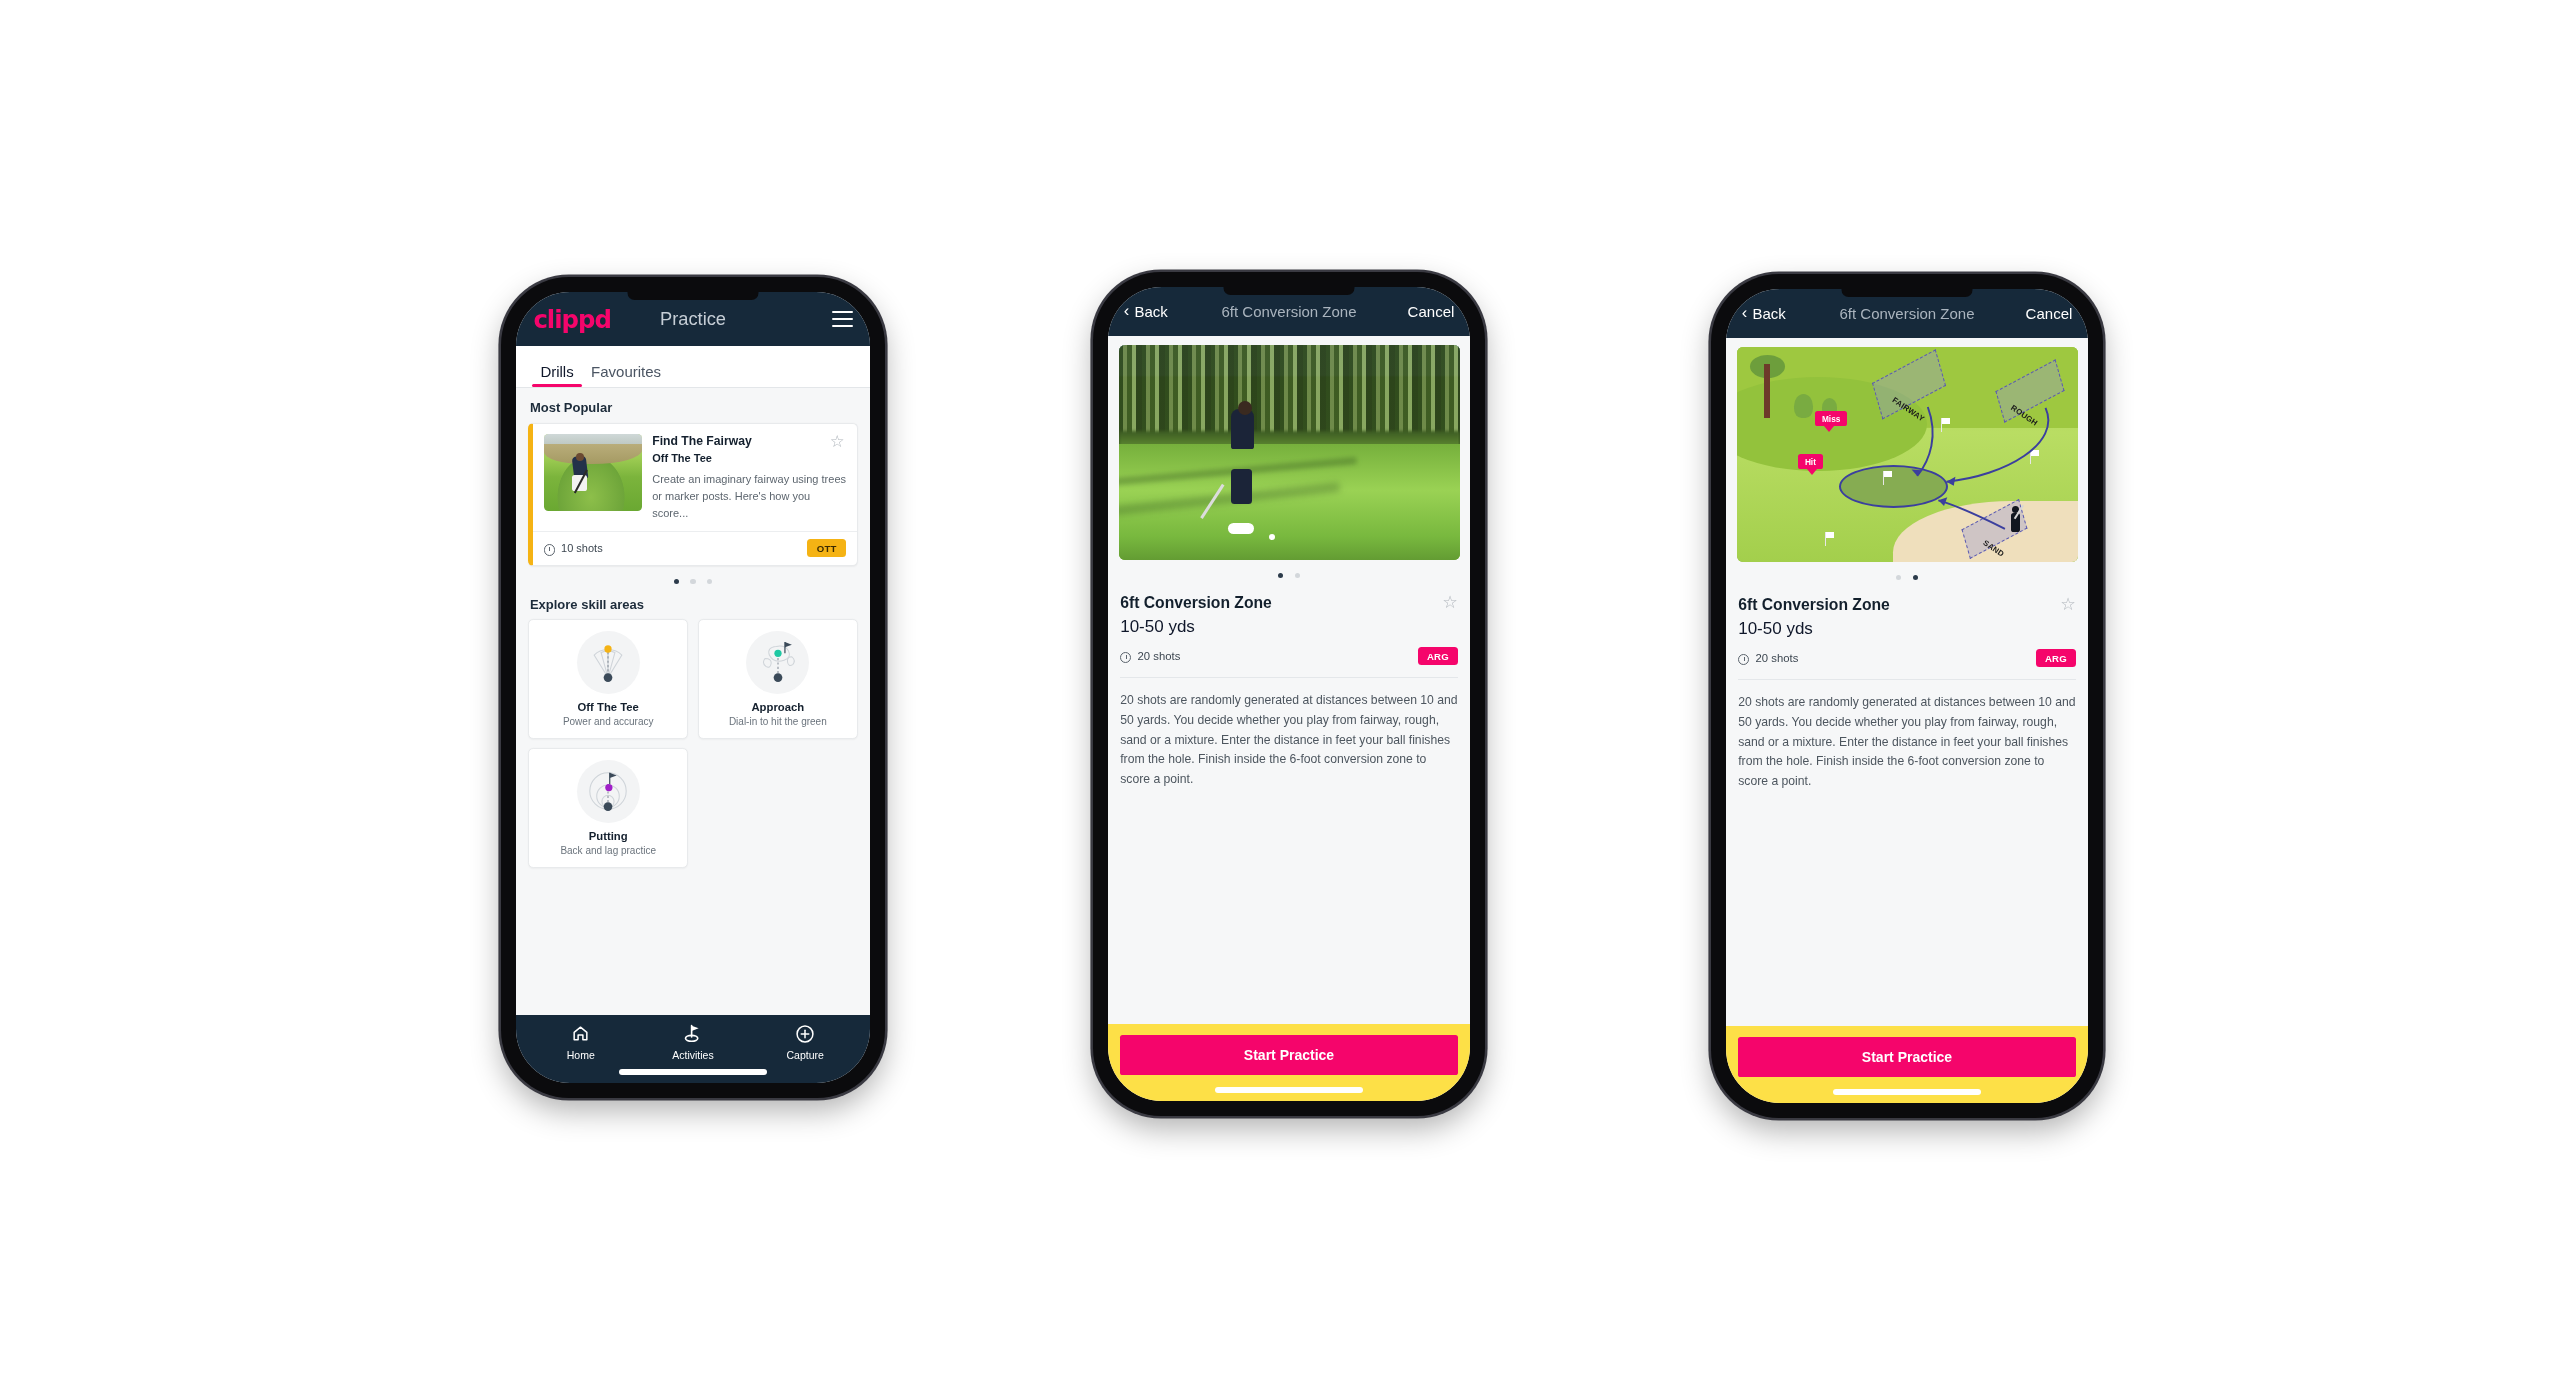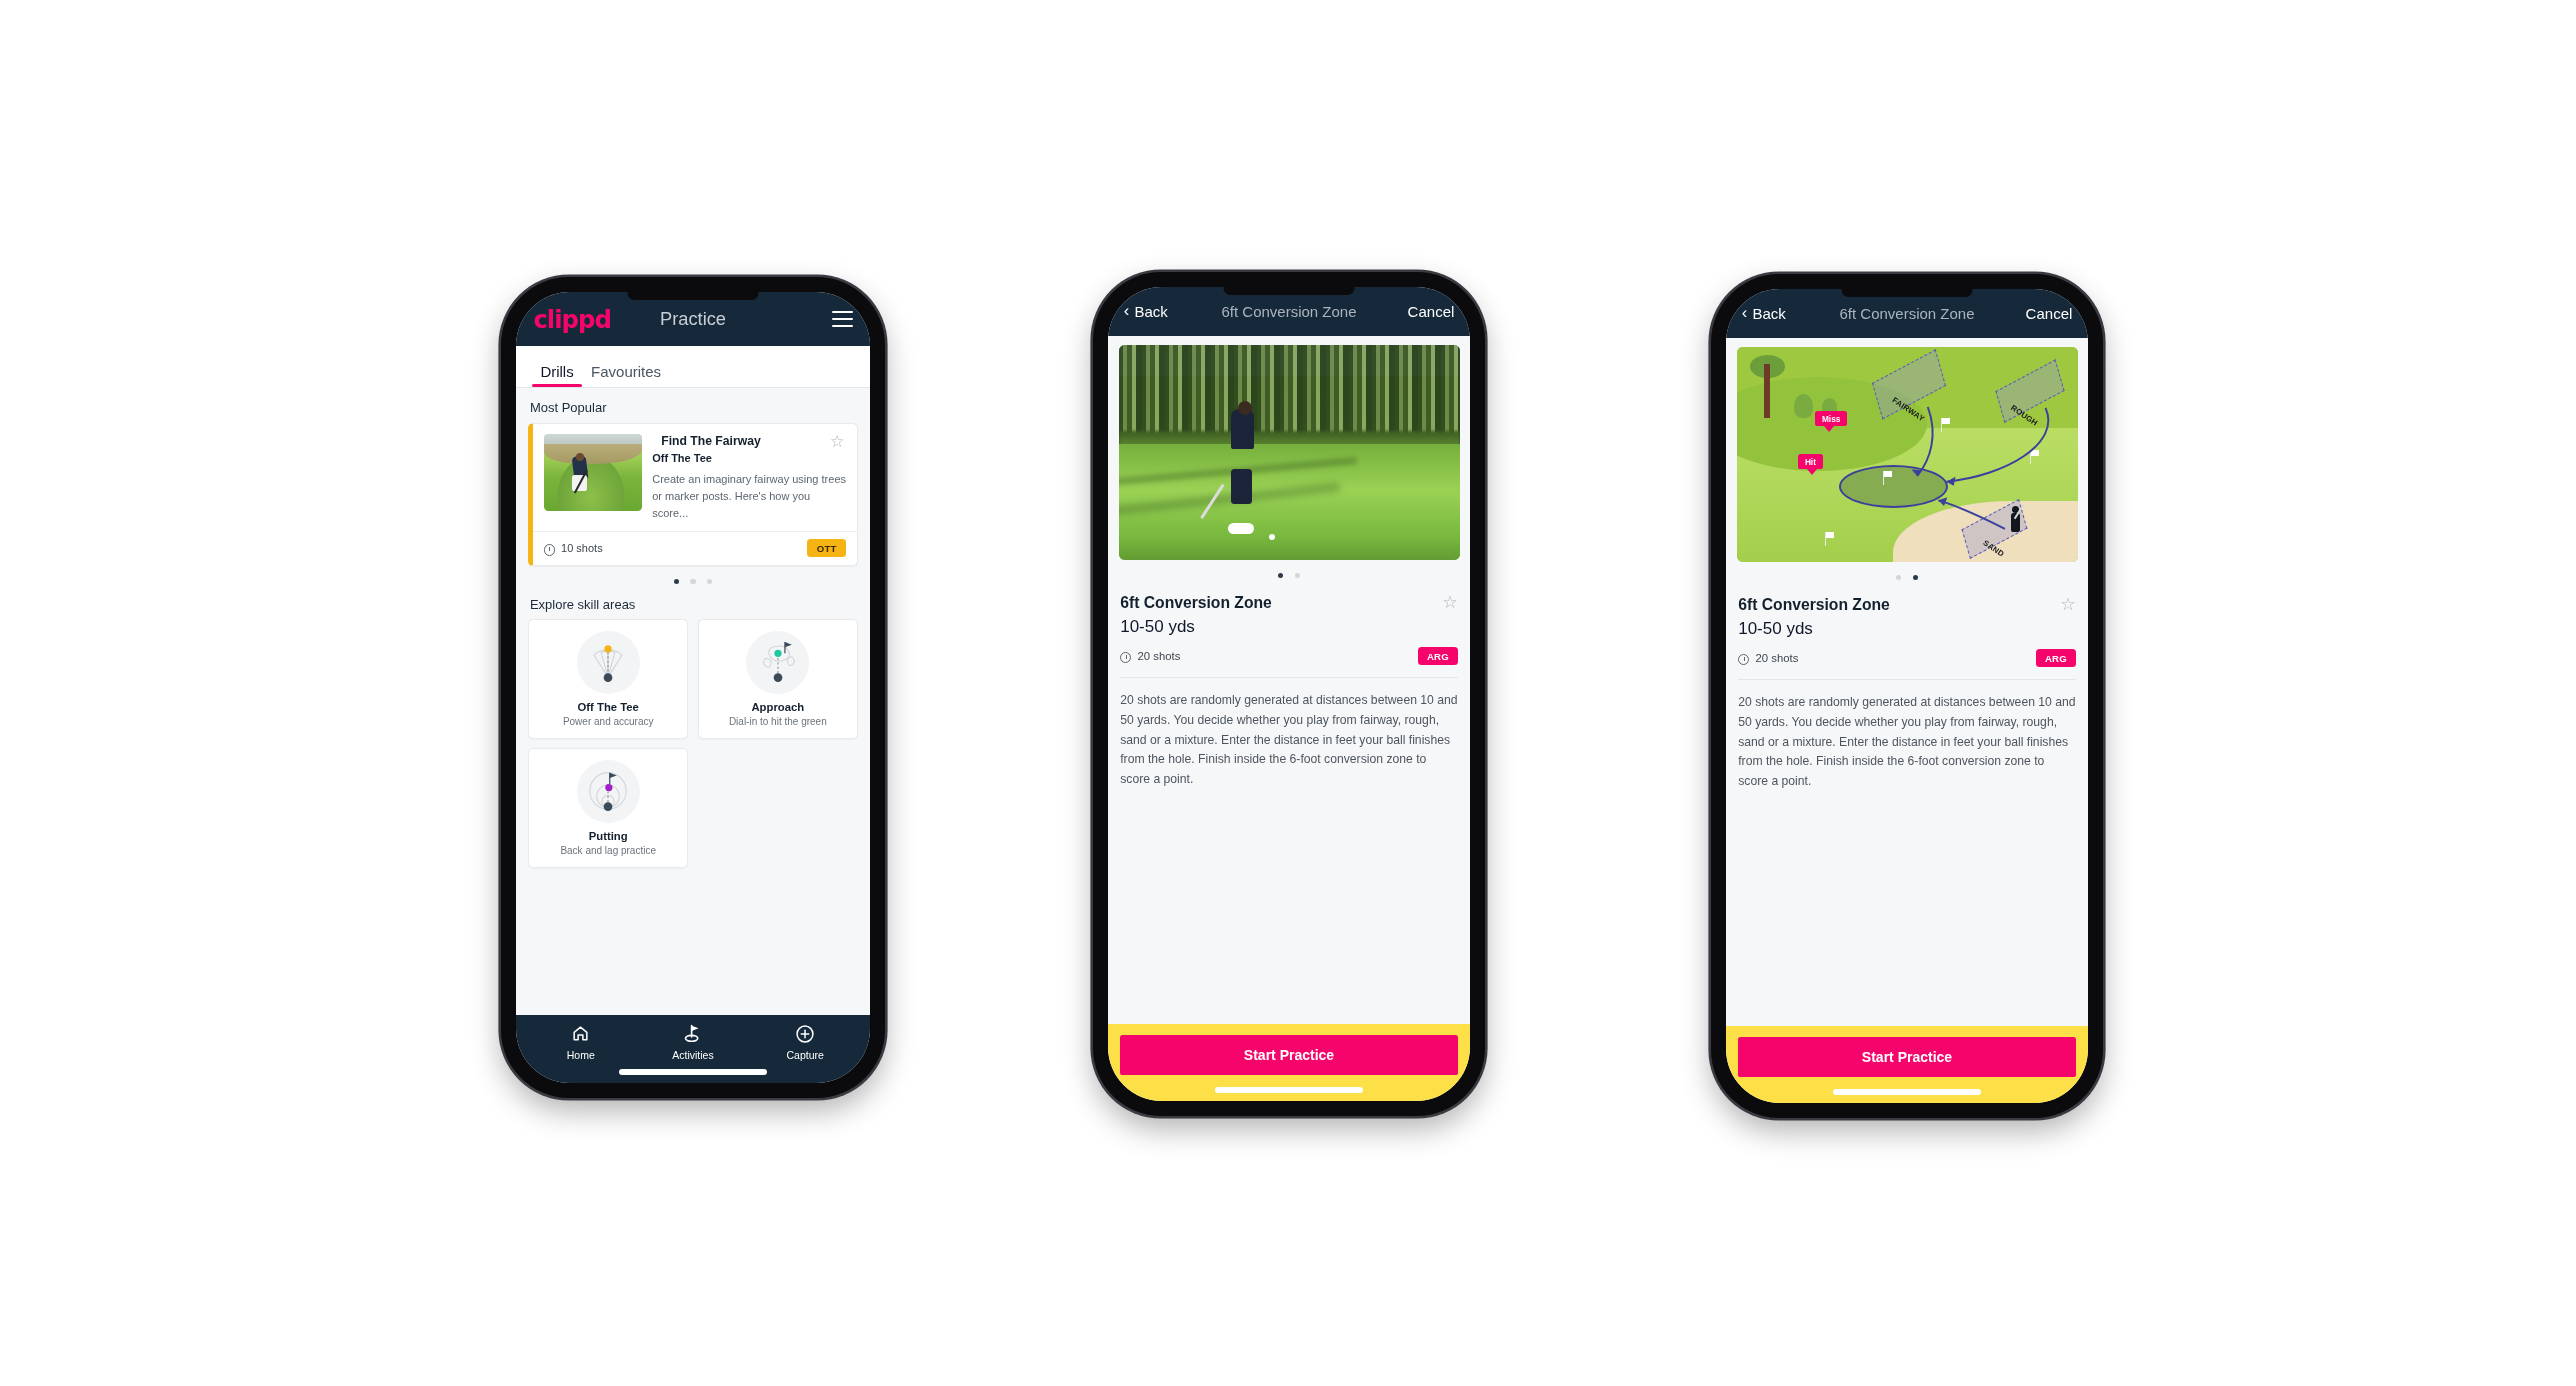--- a/index.html
+++ b/index.html
@@ -69,21 +69,21 @@
     border-bottom: 0.9px solid #e3e6e9;
   }
   .tab { font-size: 15px; color: #4b5563; padding: 0 8.7px 7px 8.7px; position: relative; }
   .tab.active { color: #0f172a; }
   .tab.active::after {
     content: ""; position: absolute; left: 0; right: 0; bottom: 0;
     height: 3.5px; background: #f5056b; border-radius: 1.7px;
   }
 
   .content { flex: 1 1 auto; background: #f6f7f8; overflow: hidden; padding: 0 12.2px; }
-  .section-label { font-size: 13px; color: #1c2b3a; margin: 12.2px 1.7px 7.8px 1.7px; font-weight: 400; }
+  .section-label { font-size: 13px; color: #1c2b3a; margin: 12.2px 1.7px 7.8px 1.7px; font-weight: 700; }
 
   .drill-card {
     background: #ffffff; border-radius: 5.2px; overflow: hidden;
     border: 0.9px solid #e8eaec;
     border-left: 5.2px solid #f5b314;
     position: relative;
     box-shadow: 0 0.9px 1.7px rgba(0,0,0,.05);
   }
   .drill-top { display: flex; padding: 10.5px 10.5px 8.7px 10.5px; gap: 10.5px; }
   .drill-thumb {
@@ -95,21 +95,21 @@
   }
   .drill-thumb .sky { position:absolute; top:0; left:0; right:0; height:18%; background:linear-gradient(#cfd8d8,#b9c3bb); }
   .drill-thumb .dune { position:absolute; top:12%; left:0; right:0; height:26%;
       background:linear-gradient(#b9ad7a,#a59a63); border-bottom-left-radius:40% 60%; border-bottom-right-radius:50% 70%; }
   .drill-thumb .golfer-body { position:absolute; left:30%; top:28%; width:14px; height:23px; background:#23314a; border-radius:4.4px 4.4px 1.7px 1.7px; transform: rotate(-7deg); }
   .drill-thumb .golfer-head { position:absolute; left:33%; top:24%; width:7.8px; height:7.8px; border-radius:50%; background:#6b4a32; }
   .drill-thumb .golfer-legs { position:absolute; left:29%; top:52%; width:15px; height:16.6px; background:#f3f3f1; border-radius:2.6px; }
   .drill-thumb .club { position:absolute; left:43%; top:46%; width:1.7px; height:26px; background:#2a2a2a; transform: rotate(28deg); transform-origin: top; }
 
   .drill-info { flex: 1 1 auto; min-width: 0; }
-  .drill-title { font-size: 12.2px; font-weight: 700; color: #14202e; line-height: 1.2; margin-left: 9px; }
+  .drill-title { font-size: 12.2px; font-weight: 700; color: #14202e; line-height: 1.2; }
   .drill-sub { font-size: 11px; font-weight: 700; color: #14202e; margin-top: 2.6px; }
   .drill-desc { font-size: 11px; color: #5d666f; line-height: 1.55; margin-top: 7px; }
   .star {
     position: absolute; right: 12.2px; top: 10.5px;
     font-size: 16.6px; color: #b0b6bc; line-height: 1;
   }
   .drill-foot {
     border-top: 0.9px solid #eceef0;
     display: flex; align-items: center; padding: 7.8px 10.5px;
     font-size: 11px; color: #3c4650;

